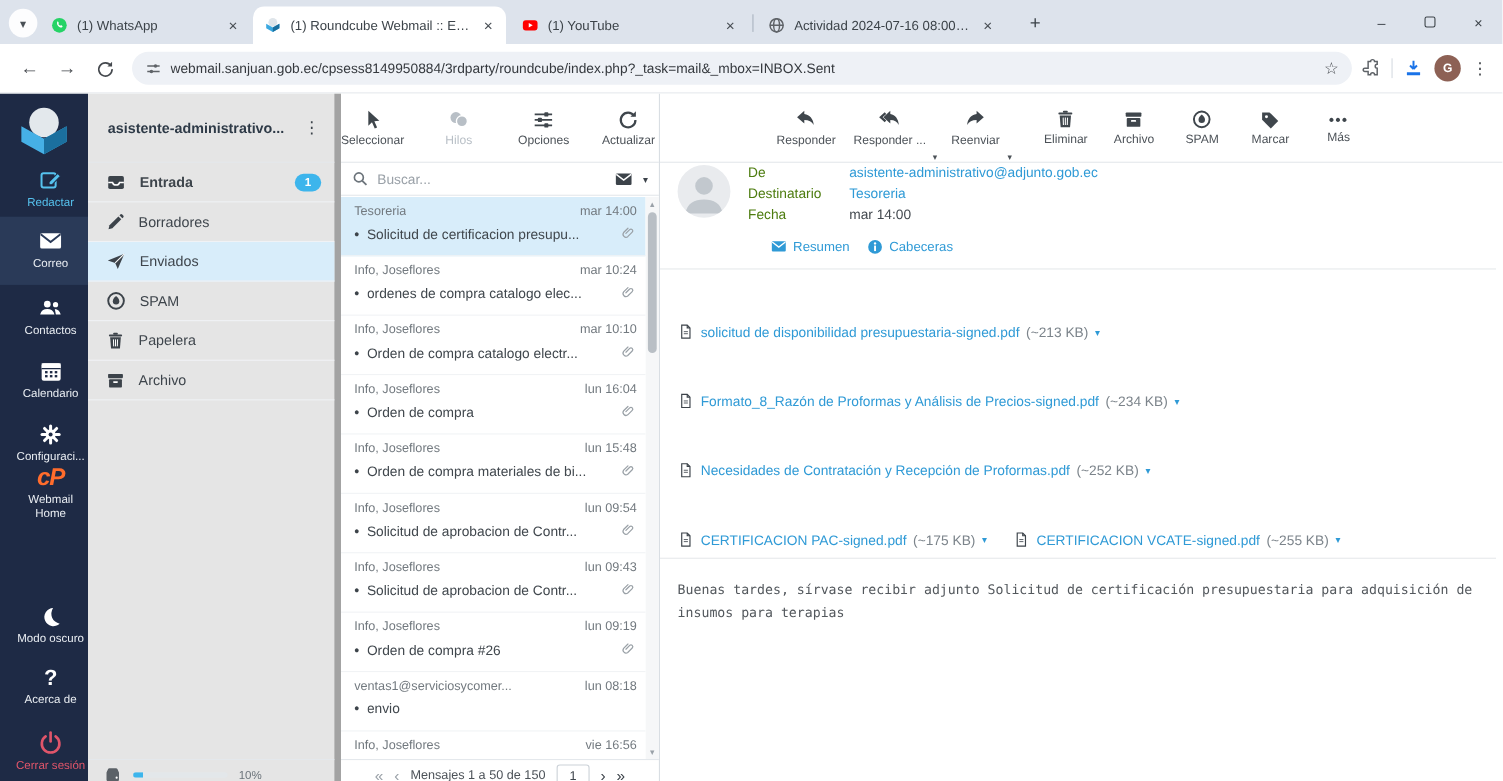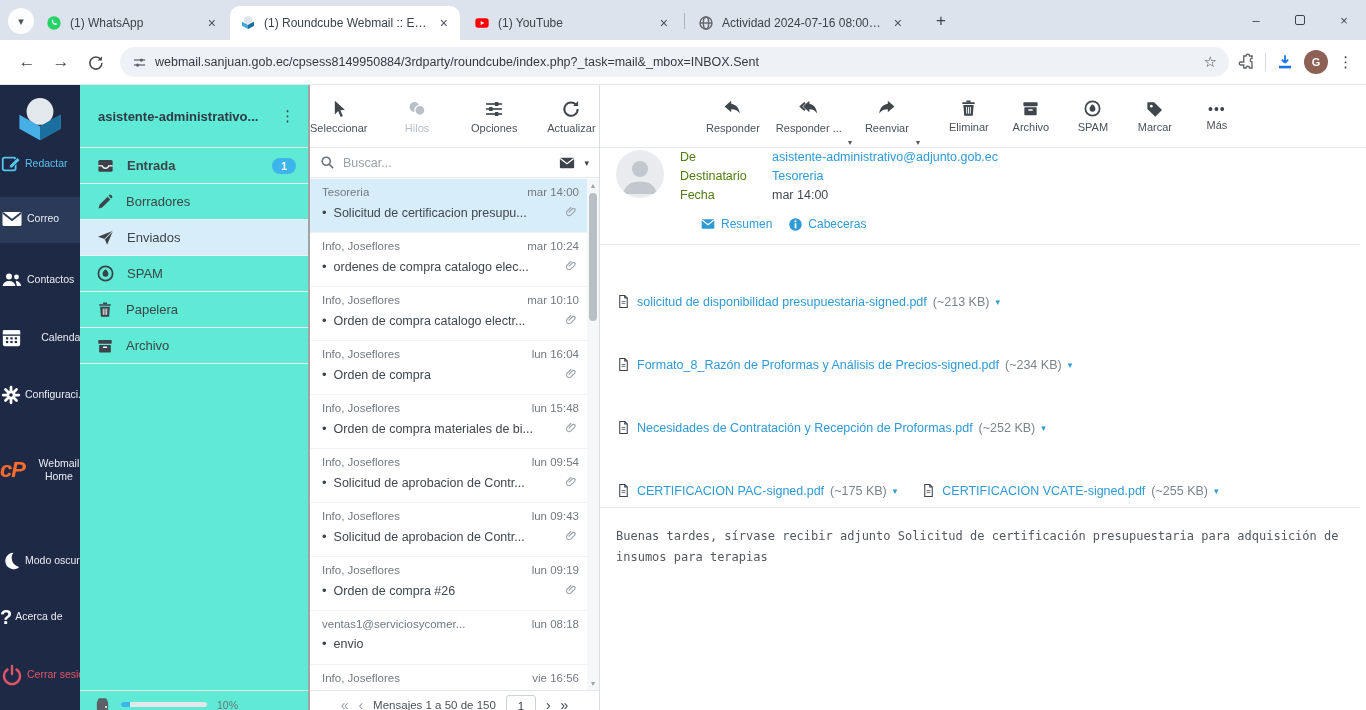--- a/index.html
+++ b/index.html
@@ -39,32 +39,32 @@
   .avatar-g { width:24px; height:24px; border-radius:50%; background:#8d6155; color:#fff;
               font-size:11px; font-weight:bold; display:flex; align-items:center;
               justify-content:center; cursor:pointer; }
   .kebab-v { font-size:15px; color:#45494e; letter-spacing:1px; cursor:pointer; }
 
   
   .app { position:absolute; left:0; top:85px; width:1366px; height:625px; display:flex; overflow:hidden; }
 
   
   .rail { position:relative; width:80px; background:#1e2a45; flex:0 0 80px; color:#e9edf2; }
-  .rail-item { position:absolute; left:0; width:92px; display:flex; flex-direction:row;
+  .rail-item { position:absolute; left:0; width:92px; display:flex; flex-direction:column;
                align-items:center; gap:3px; cursor:pointer; }
   .rail-item .lbl { font-size:10.5px; text-align:center; line-height:1.25; }
   .rail-item.active-bg { background:#2a3a58; padding:10px 0 12px; }
   .rail-logo { position:absolute; left:14px; top:8px; width:52px; height:52px; cursor:pointer; }
   .blue-txt { color:#56c2ee; }
   .red-txt { color:#e0556a; }
   .cp-logo { font-size:22px; font-weight:bold; color:#ff6c2c; font-style:italic;
              letter-spacing:-1px; line-height:1; }
 
   
-  .folders { position:relative; width:230px; flex:0 0 230px; background:#5eead4; border-right:2px solid #a3a3a3; }
+  .folders { position:relative; width:230px; flex:0 0 230px; background:#e5e5e5; border-right:6px solid #a3a3a3; }
   .fold-head { height:63px; display:flex; align-items:center; padding:0 12px 0 18px;
                border-bottom:1px solid #e4e8ec; }
   .fold-head .acct { flex:1; font-size:13px; font-weight:bold; color:#2e3a47; white-space:nowrap;
                      overflow:hidden; }
   .fold-row { height:36px; display:flex; align-items:center; gap:12px; padding:0 12px 0 16px;
               border-bottom:1px solid #f0f2f5; font-size:13px; color:#3e454c; cursor:pointer; }
   .fold-row.sel { background:#d8edfa; }
   .fold-row .f-lbl { flex:1; }
   .badge { background:#3db5ec; color:#fff; font-size:10.5px; font-weight:bold; padding:2px 9px;
            border-radius:9px; }
@@ -310,21 +310,21 @@
               <line x1="15.5" y1="15.5" x2="18" y2="18"></line>
               <line x1="6" y1="18" x2="8.5" y2="15.5"></line>
               <line x1="15.5" y1="8.5" x2="18" y2="6"></line>
             </g>
             <circle cx="12" cy="12" r="5" fill="#fff"></circle>
             <circle cx="12" cy="12" r="2" fill="#1e2a45"></circle>
           </svg>
         <span class="lbl">Configuraci...</span>
       </div>
 
-      <div class="rail-item" style="top:372px;">
+      <div class="rail-item" style="top:338px;">
         <span class="cp-logo">cP</span>
         <span class="lbl" style="width:62px;">Webmail Home</span>
       </div>
 
       <div class="rail-item" style="top:465px;">
         <svg width="22" height="22" viewBox="0 0 24 24">
             <path d="M14.5 3a9 9 0 1 0 6.5 15.5A10 10 0 0 1 14.5 3z" fill="#fff"></path>
           </svg>
         <span class="lbl">Modo oscuro</span>
       </div>

